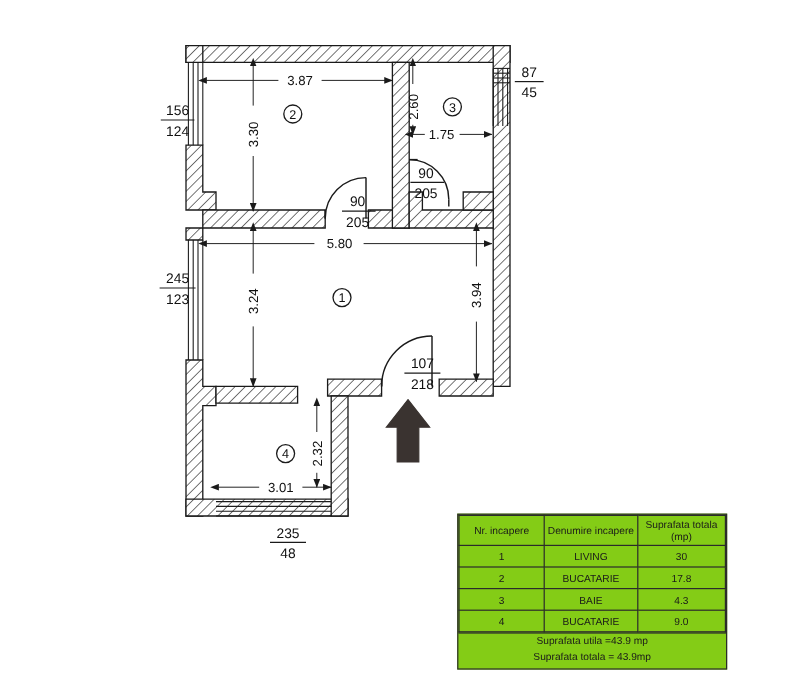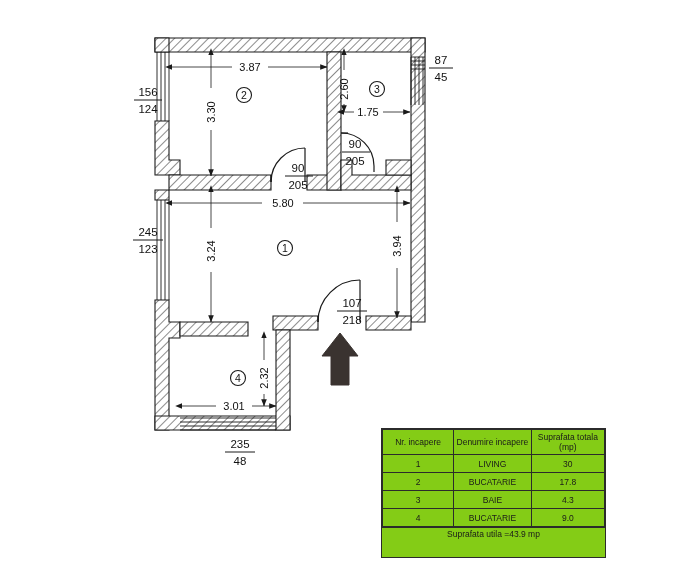--- a/index.html
+++ b/index.html
@@ -271,14 +271,15 @@
       <tr>
         <td>4</td>
         <td>BUCATARIE</td>
         <td>9.0</td>
       </tr>
     </tbody>
   </table>
   </div>
   <div class="summary">
     <div>Suprafata utila =43.9 mp</div>
+    <div>Suprafata totala = 43.9mp</div>
   </div>
 </div>
 
 </body></html>

